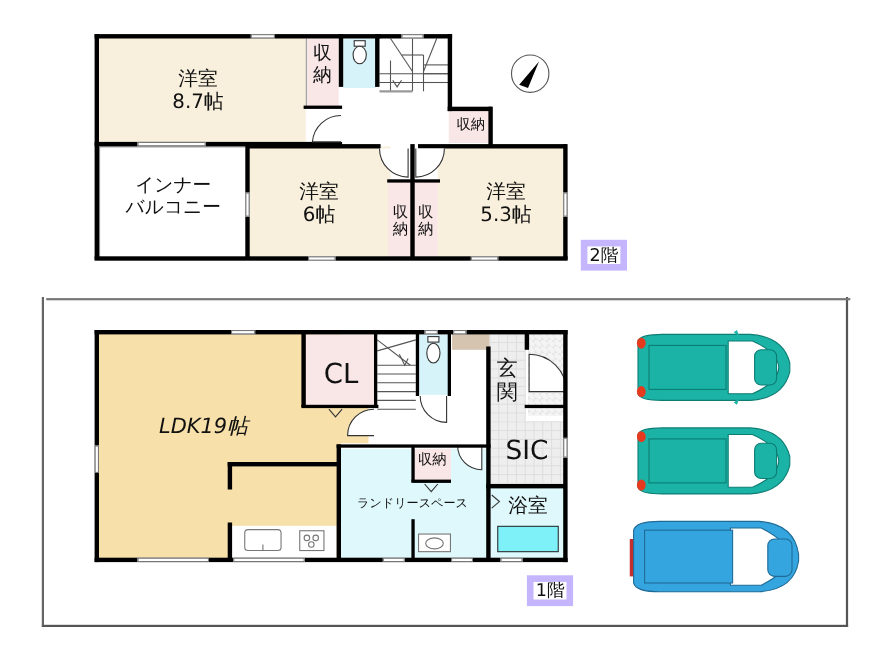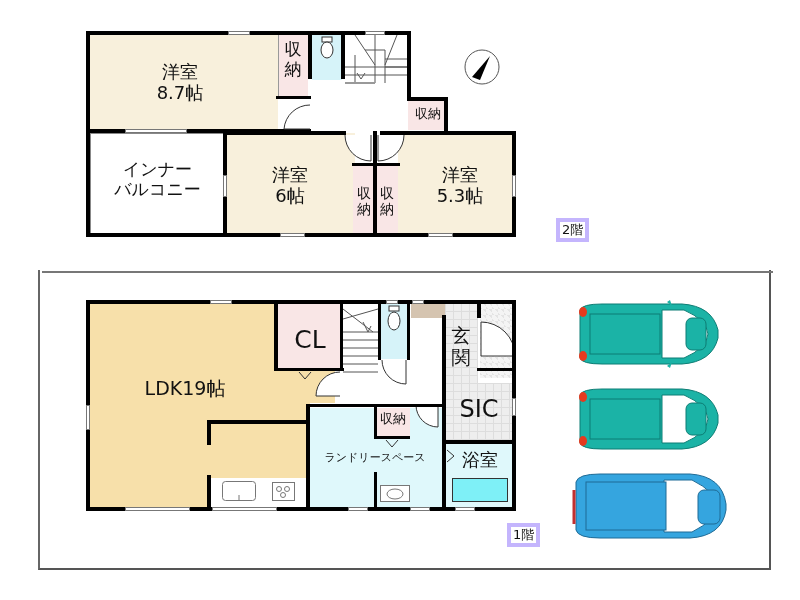--- a/index.html
+++ b/index.html
@@ -3,21 +3,21 @@
 <meta charset="utf-8">
 <style>
   html, body { margin:0; padding:0; background:#ffffff; }
   body { width:800px; height:600px; position:relative; overflow:hidden;
          font-family:"DejaVu Sans", sans-serif; color:#111; }
   .abs { position:absolute; box-sizing:border-box; }
   .room { position:absolute; box-sizing:border-box; }
   .lbl { position:absolute; text-align:center; line-height:1.15; white-space:pre-line; color:#111; }
   .wall { position:absolute; background:#000; }
   .win  { position:absolute; background:#fff; border:1px solid #777; box-sizing:border-box; }
-  .floor-tag { position:absolute; border:4px solid #c4b5fd; font-size:13px; padding:0 2px; line-height:16px; background:#fff;margin-left:28px; }
+  .floor-tag { position:absolute; border:6px solid #c4b5fd; font-size:16px; padding:0 2px; line-height:16px; background:#fff; }
   svg { position:absolute; overflow:visible; }
 </style>
 </head>
 <body>
 
 <div>
 
   <div class="room" style="left:88px;top:33px;width:190px;height:97px;background:#f8f0dc;"></div>
   <div class="lbl" style="left:140px;top:62px;width:80px;font-size:18px;">洋室
 8.7帖</div>
@@ -120,21 +120,21 @@
   <div class="floor-tag" style="left:528px;top:218px;">2階</div>
 </div>
 
 <div class="abs" style="left:38px;top:270px;width:733px;height:300px;border-left:2px solid #666;border-bottom:2px solid #555;border-right:2px solid #555;"></div>
 <div class="abs" style="left:42px;top:271px;width:731px;height:2px;background:#777;"></div>
 
 <div>
 
   <div class="room" style="left:90px;top:303px;width:220px;height:205px;background:#f7e0aa;"></div>
   <div class="room" style="left:275px;top:370px;width:60px;height:33px;background:#f7e0aa;"></div>
-  <div class="lbl" style="left:125px;top:378px;width:120px;font-size:19px;">LDK19帖</div>
+  <div class="lbl" style="left:125px;top:378px;width:120px;font-size:19px;font-style:italic;">LDK19帖</div>
 
   <div class="room" style="left:210px;top:478px;width:96px;height:30px;background:#fff;"></div>
   <svg style="left:222px;top:481px;" width="35" height="24">
     <rect x="0.5" y="0.5" width="33" height="19" rx="3" fill="#fff" stroke="#777"></rect>
     <line x1="17" y1="14" x2="17" y2="20" stroke="#777"></line>
   </svg>
   <svg style="left:272px;top:482px;" width="24" height="20">
     <rect x="0.5" y="0.5" width="22" height="18" fill="#fff" stroke="#777"></rect>
     <circle cx="7" cy="7" r="2.5" fill="none" stroke="#777"></circle>
     <circle cx="15" cy="7" r="2.5" fill="none" stroke="#777"></circle>

